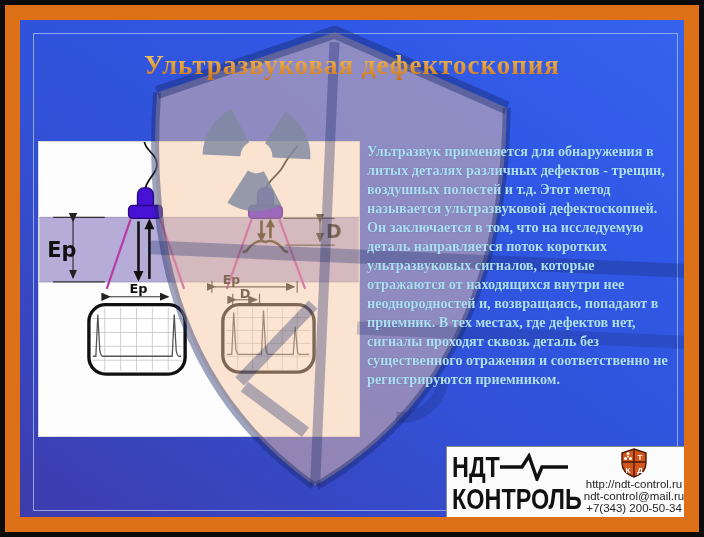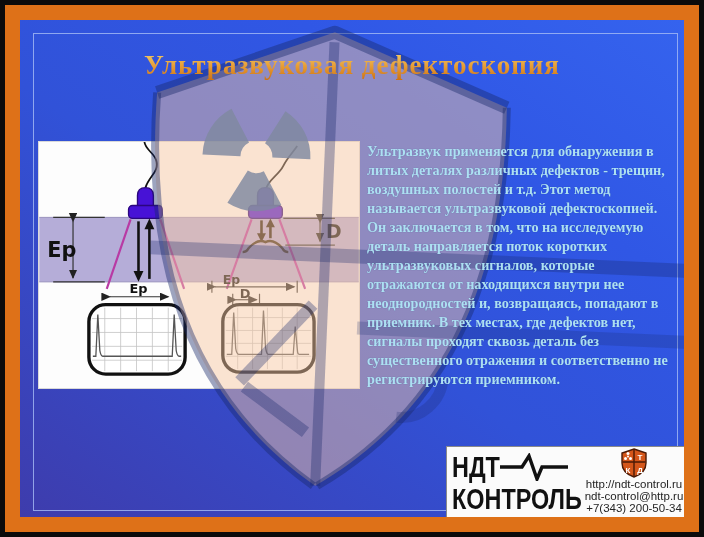--- a/index.html
+++ b/index.html
@@ -2,21 +2,21 @@
 <html><head>
 <meta charset="utf-8">
 <style>
   html,body{margin:0;padding:0;background:#222;}
   #stage{width:704px;height:537px;background:#0b0b0b;padding:5px;box-sizing:border-box;position:relative;font-family:"Liberation Sans",sans-serif;}
   #orange-frame{width:100%;height:100%;background:#DE7118;padding:15px;box-sizing:border-box;}
   #blue-area{position:relative;width:100%;height:100%;overflow:hidden;
     background:linear-gradient(35deg,#3E3CAC 0%,#3152D8 45%,#3057E5 72%,#3563EE 100%);}
   #inner-line{position:absolute;left:13px;top:13px;width:643px;height:476px;border:1px solid rgba(168,189,245,.8);z-index:1;}
   
-  #image-panel{position:absolute;left:18px;top:121px;width:322px;height:248px;background:#fdfdfd;border:1px solid #d9d9d9;box-sizing:border-box;z-index:2;}
+  #image-panel{position:absolute;left:18px;top:121px;width:322px;height:296px;background:#fdfdfd;border:1px solid #d9d9d9;box-sizing:border-box;z-index:2;}
   #diagram-svg{position:absolute;left:0;top:0;}
   
   #watermark{position:absolute;left:0;top:0;z-index:3;pointer-events:none;}
   
   #title{position:absolute;left:0;right:0;top:30px;z-index:4;text-align:center;
     font-family:"Liberation Serif",serif;font-weight:bold;font-size:27px;letter-spacing:1px;
     color:#E9A32E;background:linear-gradient(180deg,#F2CC68 8%,#E59A33 55%,#CE7315 95%);
     -webkit-background-clip:text;background-clip:text;-webkit-text-fill-color:transparent;}
   
   #body-text{position:absolute;left:347px;top:122px;width:340px;z-index:4;
@@ -197,20 +197,20 @@
               <circle cx="7" cy="5.6" r="1.5"></circle>
               <circle cx="4.5" cy="10.4" r="1.5"></circle>
               <circle cx="9.5" cy="10.4" r="1.5"></circle>
             </g>
             <text x="19" y="11.5" font-size="8" font-weight="bold" fill="#fff" text-anchor="middle" font-family="Liberation Sans, sans-serif">Т</text>
             <text x="7" y="24.5" font-size="8" font-weight="bold" fill="#fff" text-anchor="middle" font-family="Liberation Sans, sans-serif">К</text>
             <text x="19" y="24.5" font-size="8" font-weight="bold" fill="#fff" text-anchor="middle" font-family="Liberation Sans, sans-serif">Д</text>
           </svg>
         </div>
         <div class="contact-line">http://ndt-control.ru</div>
-        <div class="contact-line">ndt-control@http.ru</div>
+        <div class="contact-line">ndt-control@mail.ru</div>
         <div class="contact-line">+7(343) 200-50-34</div>
       </div>
     </div>
 
   </div>
  </div>
 </div>
 
 </body></html>

